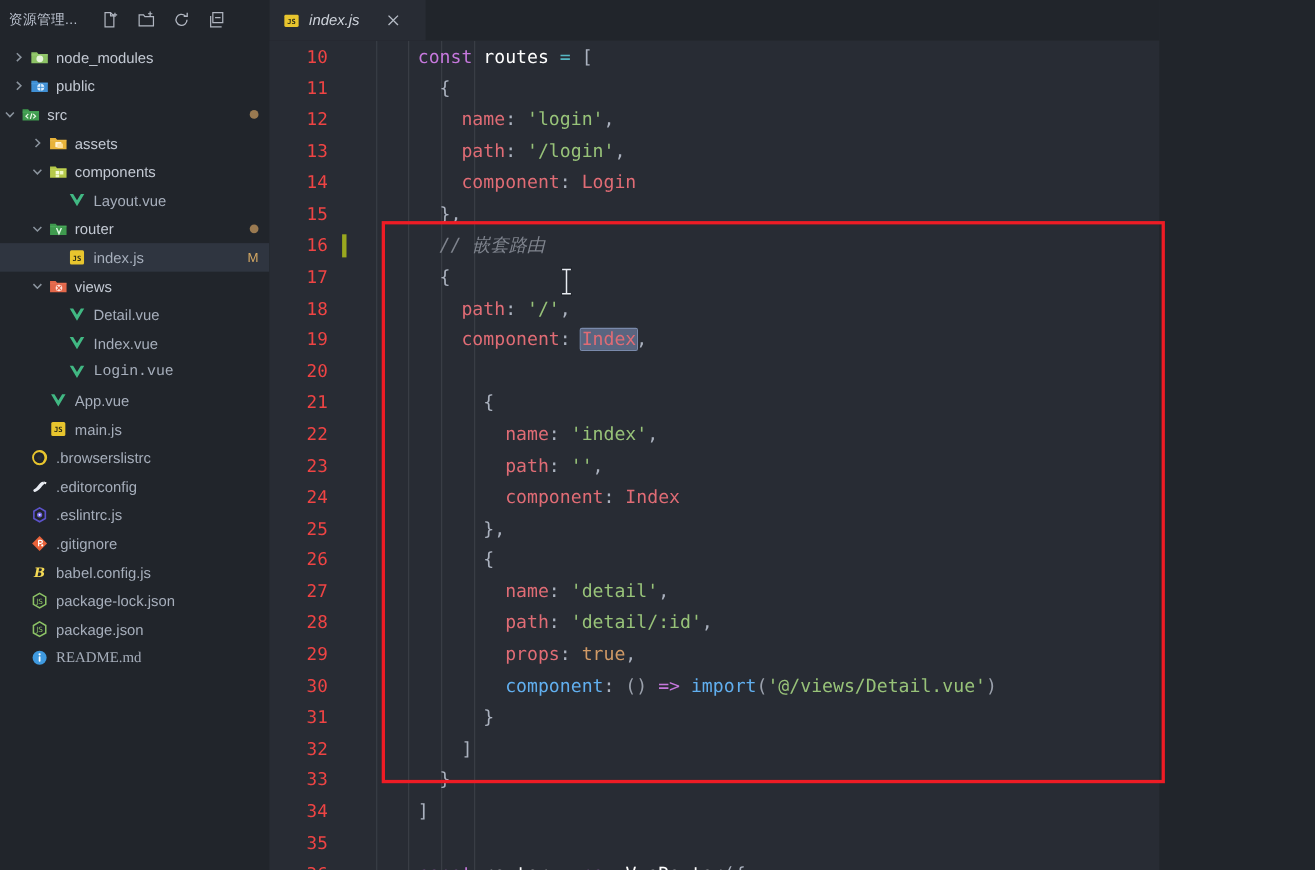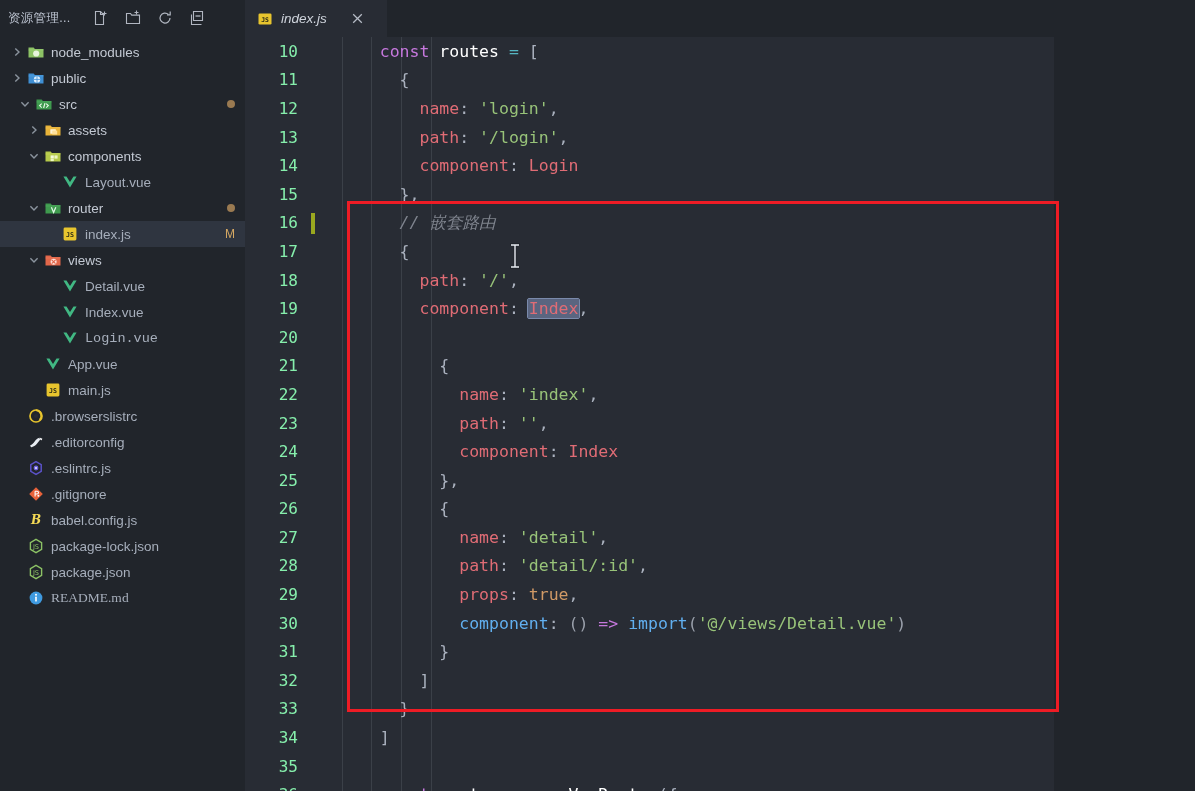--- a/index.html
+++ b/index.html
@@ -78,21 +78,21 @@
     background:#282c34; overflow:hidden;
     font-family:"DejaVu Sans Mono","Liberation Mono",monospace;
     font-size:16.5px;
   }
   .line {
     height:28.6px; display:flex; align-items:center; position:relative;
     white-space:pre;
   }
   .lnum {
     width:65px; flex:0 0 65px; text-align:right; padding-right:12px;
-    color:#86efac; font-size:16px; user-select:none;
+    color:#ef4444; font-size:16px; user-select:none;
   }
   .lcursor {
     position:absolute; left:66px; top:4px; width:4px; height:21px;
     background:#9aa81f;
   }
   .ltext { padding-left:30px; color:#abb2bf; position:relative; }
 
   
   .kw   { color:#c678dd; }           
   .var  { color:#ffffff; }           
@@ -193,21 +193,21 @@
           <span class="fico">
             <svg width="18" height="18" viewBox="0 0 18 18">
               <path d="M1.5 4.4h5.1l1.3 1.6h8.6v8.6H1.5z" fill="#3f8fd4"></path>
               <path d="M1.5 6.4h15v1.1H1.5z" fill="#5aa9e6" opacity=".45"></path>
               <circle cx="10" cy="10.4" r="3.2" fill="#dff0ff"></circle>
               <path d="M6.8 10.4h6.4M10 7.2v6.4" stroke="#3f8fd4" stroke-width=".8"></path>
             </svg>
           </span>
           <span class="lbl">public</span>
         </div>
-        <div class="row folder" style="padding-left: 16px;">
+        <div class="row folder" style="padding-left: 0;">
           <span class="twisty">
             <svg width="12" height="12" viewBox="0 0 12 12" fill="none" stroke="#8b949e" stroke-width="1.4">
               <path d="M2.4 4.3 L6 8 L9.6 4.3"></path>
             </svg>
           </span>
           <span class="fico">
             <svg width="18" height="18" viewBox="0 0 18 18">
               <path d="M1.5 4.4h5.1l1.3 1.6h8.6v8.6H1.5z" fill="#3f9a4e"></path>
               <path d="M1.5 6.4h15v1.1H1.5z" fill="#57b868" opacity=".45"></path>
               <path d="M6.7 8.6 4.6 10.6l2.1 2M11.2 8.6l2.1 2-2.1 2M10 8.1 8.6 13" stroke="#eafbe9" stroke-width="1.1" fill="none"></path>

